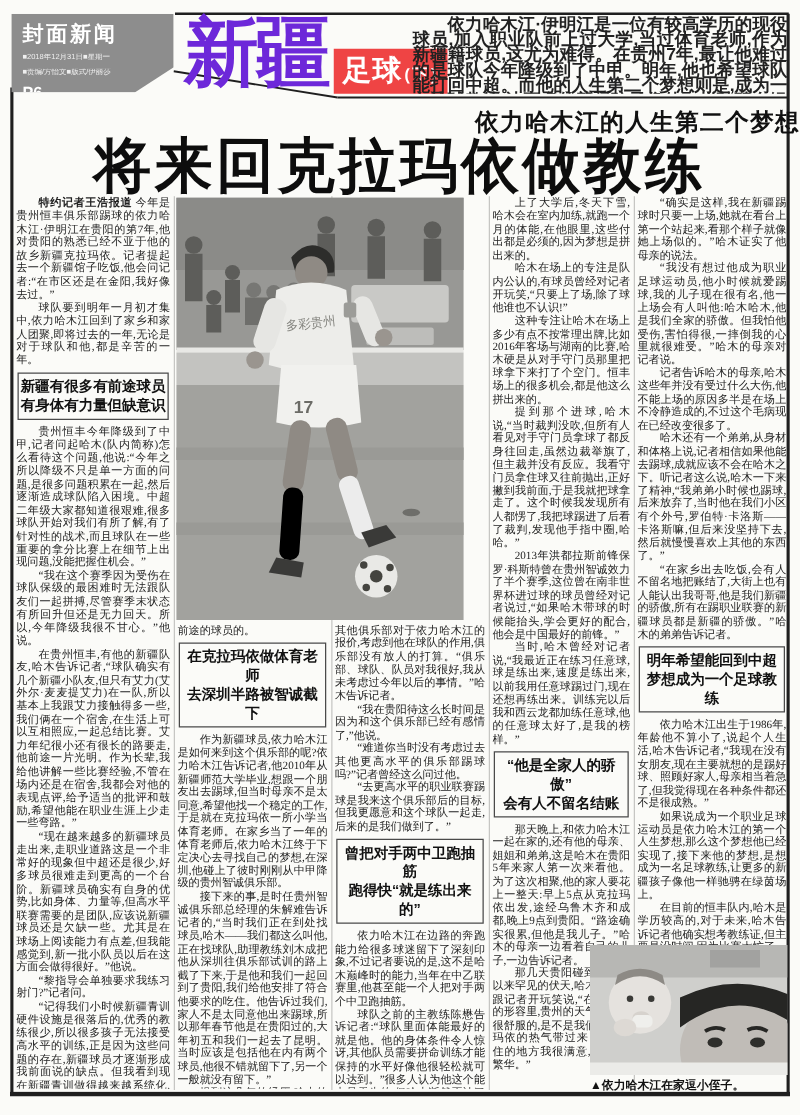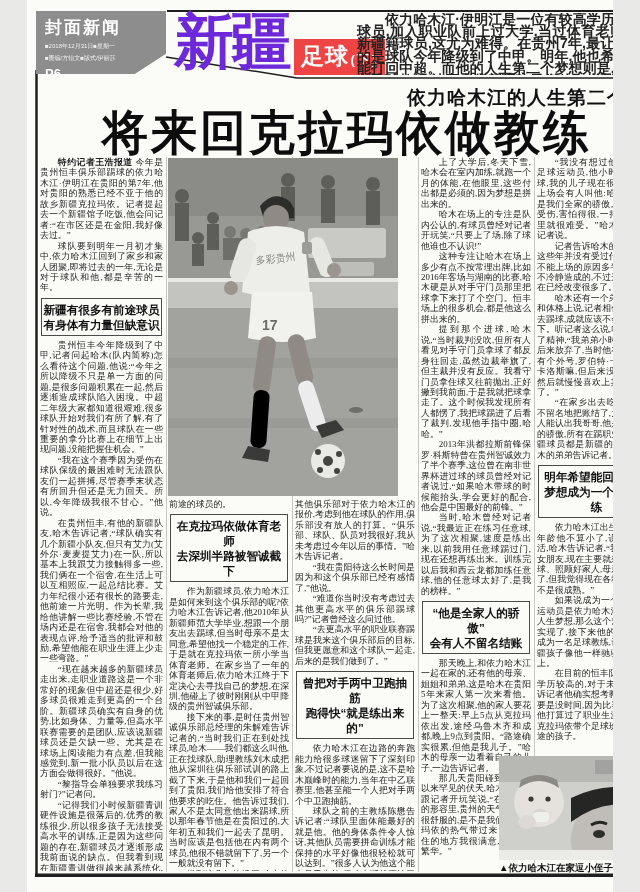--- a/index.html
+++ b/index.html
@@ -1,18 +1,18 @@
 <!DOCTYPE html>
 <html><head>
 <meta charset="utf-8">
 <style>
   * { box-sizing: border-box; margin: 0; padding: 0; }
   html,body { background:#e9e9e7; }
   .page {
-    position: relative; width: 586px; height: 892px;
+    position: relative; width: 640px; height: 892px;
     background: #fbfbf8; overflow: hidden; margin: 0 auto;
     font-family: "Liberation Serif", "DejaVu Serif", serif;
     color: #1c1c1c;
   }
   svg.frame { position:absolute; left:0; top:0; }
   
   .coverbox {
     position:absolute; left:9px; top:11px; width:130px; height:63px;
     background:#8d8d8d; color:#fff;
     clip-path: polygon(0 0,100% 0,100% 68%,76% 100%,0 100%);
@@ -220,31 +220,32 @@
     <p>球队之前的主教练陈懋告诉记者:“球队里面体能最好的就是他。他的身体条件令人惊讶,其他队员需要拼命训练才能保持的水平好像他很轻松就可以达到。”很多人认为他这个能力是天生的,但哈木断然否认了这个说法:“就是练出来的!”</p>
 
   </div>
 
   <div class="col" id="col4">
     <p>上了大学后,冬天下雪,哈木会在室内加练,就跑一个月的体能,在他眼里,这些付出都是必须的,因为梦想是拼出来的。</p>
     <p>哈木在场上的专注是队内公认的,有球员曾经对记者开玩笑,“只要上了场,除了球他谁也不认识!”</p>
     <p>这种专注让哈木在场上多少有点不按常理出牌,比如2016年客场与湖南的比赛,哈木硬是从对手守门员那里把球拿下来打了个空门。恒丰场上的很多机会,都是他这么拼出来的。</p>
     <p>提到那个进球,哈木说,“当时裁判没吹,但所有人看见对手守门员拿球了都反身往回走,虽然边裁举旗了,但主裁并没有反应。我看守门员拿住球又往前抛出,正好撇到我前面,于是我就把球拿走了。这个时候我发现所有人都愣了,我把球踢进了后看了裁判,发现他手指中圈,哈哈。”</p>
     <p>2013年洪都拉斯前锋保罗·科斯特曾在贵州智诚效力了半个赛季,这位曾在南非世界杯进过球的球员曾经对记者说过,“如果哈木带球的时候能抬头,学会更好的配合,他会是中国最好的前锋。”</p>
-    <p>当时,哈木曾经对记者说,“我最近正在练习任意球,为了这次相聚,速度是练出来,以前我用任意球踢过门,现在还想再练出来。训练完以后我和西云龙都加练任意球,他的任意球太好了,是我的榜样。”</p>
+    <p>当时,哈木曾经对记者说,“我最近正在练习任意球,球是练出来,速度是练出来,以前我用任意球踢过门,现在还想再练出来。训练完以后我和西云龙都加练任意球,他的任意球太好了,是我的榜样。”</p>
     <div class="subhead">
       <div>“他是全家人的骄傲”</div>
       <div>会有人不留名结账</div>
     </div>
     <p>那天晚上,和依力哈木江一起在家的,还有他的母亲、姐姐和弟弟,这是哈木在贵阳5年来家人第一次来看他。为了这次相聚,他的家人要花上一整天:早上5点从克拉玛依出发,途经乌鲁木齐和成都,晚上9点到贵阳。“路途确实很累,但他是我儿子。”哈木的母亲一边看着自己的儿子,一边告诉记者。</p>
     <p>那几天贵阳碰到了几年以来罕见的伏天,哈木的母亲跟记者开玩笑说,“在我儿子的形容里,贵州的天气应该是很舒服的,是不是我们把克拉玛依的热气带过来了?但他住的地方我很满意,很漂亮,繁华。”</p>
 
   </div>
 
   <div class="col" id="col5">
+    <p>“确实是这样,我在新疆踢球时只要一上场,她就在看台上第一个站起来,看那个样子就像她上场似的。”哈木证实了他母亲的说法。</p>
     <p>“我没有想过他成为职业足球运动员,他小时候就爱踢球,我的儿子现在很有名,他一上场会有人叫他:哈木哈木,他是我们全家的骄傲。但我怕他受伤,害怕得很,一摔倒我的心里就很难受。”哈木的母亲对记者说。</p>
     <p>记者告诉哈木的母亲,哈木这些年并没有受过什么大伤,他不能上场的原因多半是在场上不冷静造成的,不过这个毛病现在已经改变很多了。</p>
     <p>哈木还有一个弟弟,从身材和体格上说,记者相信如果他能去踢球,成就应该不会在哈木之下。听记者这么说,哈木一下来了精神,“我弟弟小时候也踢球,后来放弃了,当时他在我们小区有个外号,罗伯特·卡洛斯——卡洛斯嘛,但后来没坚持下去,然后就慢慢喜欢上其他的东西了。”</p>
     <p>“在家乡出去吃饭,会有人不留名地把账结了,大街上也有人能认出我哥哥,他是我们新疆的骄傲,所有在踢职业联赛的新疆球员都是新疆的骄傲。”哈木的弟弟告诉记者。</p>
     <div class="subhead">
       <div>明年希望能回到中超</div>
       <div>梦想成为一个足球教练</div>
     </div>
     <p>依力哈木江出生于1986年,年龄他不算小了,说起个人生活,哈木告诉记者,“我现在没有女朋友,现在主要就想的是踢好球、照顾好家人,母亲相当着急了,但我觉得现在各种条件都还不是很成熟。”</p>
     <p>如果说成为一个职业足球运动员是依力哈木江的第一个人生梦想,那么这个梦想他已经实现了,接下来他的梦想,是想成为一名足球教练,让更多的新疆孩子像他一样驰骋在绿茵场上。</p>

